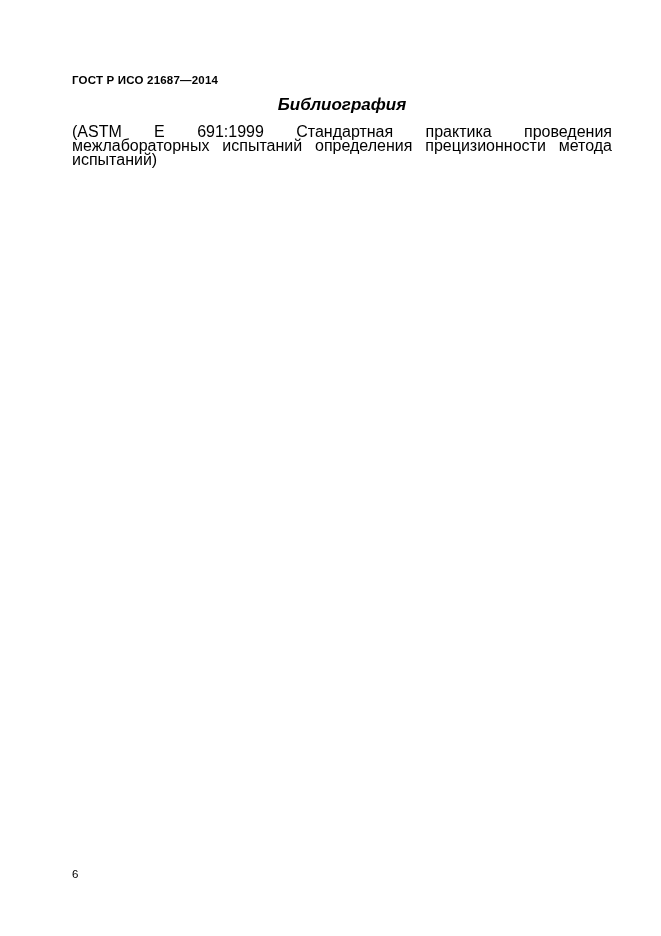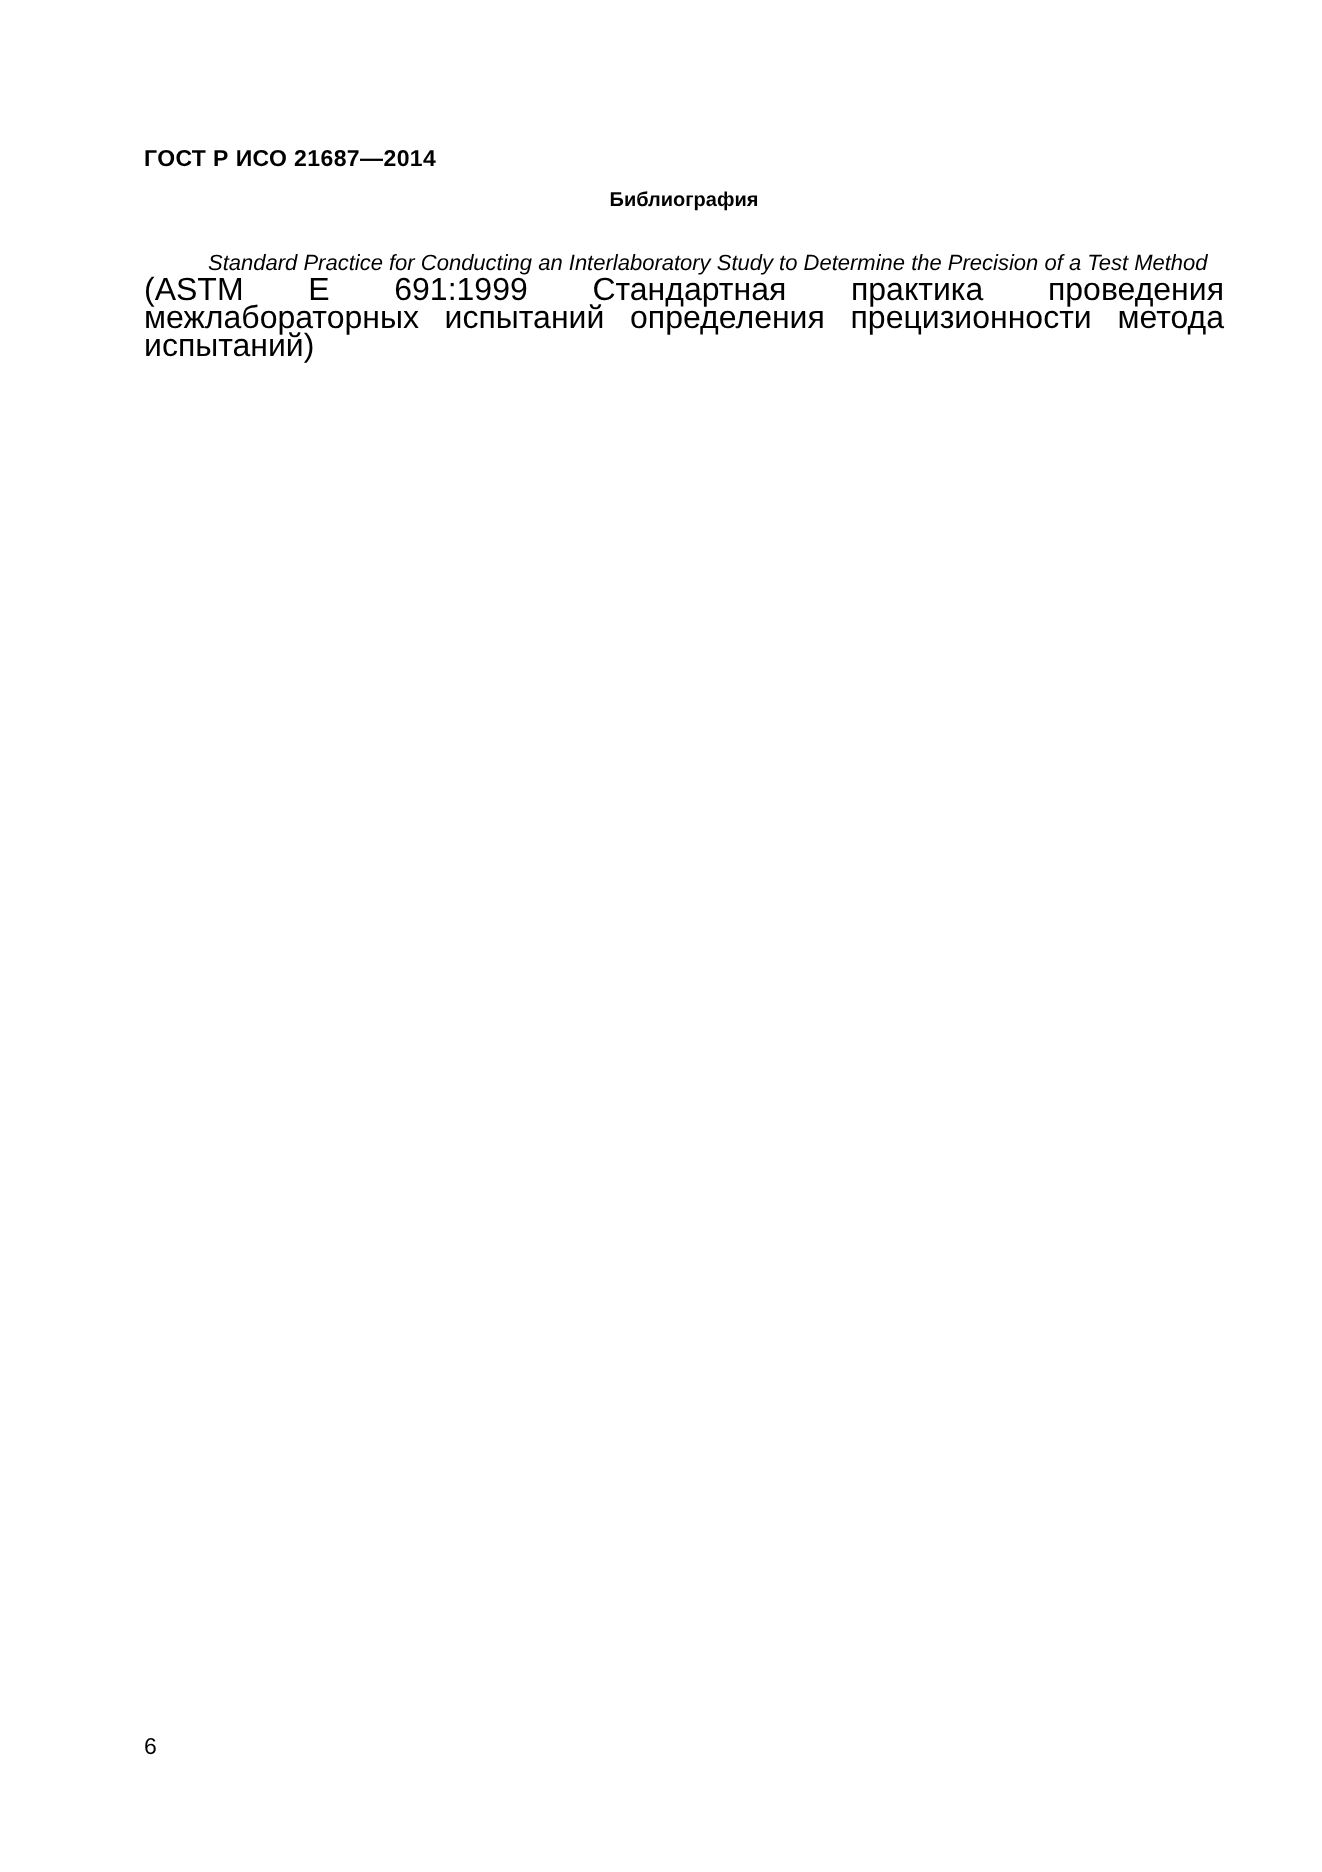--- a/index.html
+++ b/index.html
@@ -34,22 +34,23 @@
     font-weight: bold;
     letter-spacing: 0.2px;
     white-space: nowrap;
   }
   .section-title {
     position: absolute;
     left: 0;
     top: 82px;
     width: 540px;
     text-align: center;
-    font-size: 10px;
+    font-size: 17px;
     font-weight: bold;
+    font-style: italic;
   }
   .ref-block {
     position: absolute;
     left: 0;
     top: 112px;
     width: 540px;
   }
   .ref-line-1 {
     font-size: 11px;
     text-indent: 32px;
@@ -80,20 +81,19 @@
 <body>
 
 <div class="page">
   <div class="content">
 
     <div class="doc-header">ГОСТ Р ИСО 21687—2014</div>
 
     <div class="section-title">Библиография</div>
 
     <div class="ref-block">
-      <div class="ref-line-2">Standard Practice for Conducting an Interlaboratory Study to Determine the Precision of a Test Method</div>
       <div class="ref-line-3">(ASTM E 691:1999 Стандартная практика проведения межлабораторных испытаний определения прецизионности метода испытаний)</div>
     </div>
 
     <div class="page-number">6</div>
 
   </div>
 </div>
 
 </body></html>

